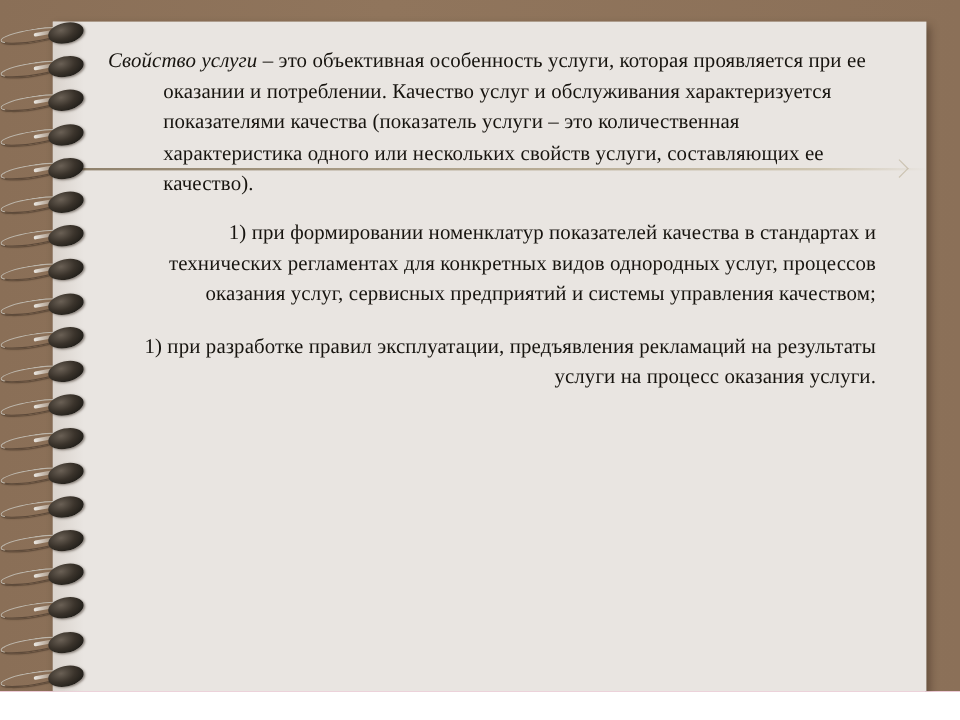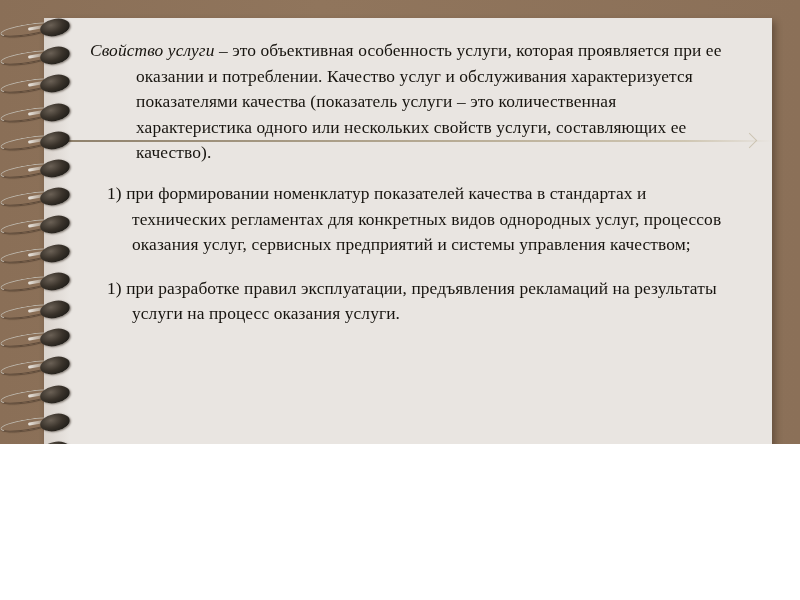--- a/index.html
+++ b/index.html
@@ -9,21 +9,21 @@
   body {
     width: 800px;
     height: 600px;
     overflow: hidden;
     font-family: "Liberation Serif", serif;
   }
 
   #slide {
     position: relative;
     width: 800px;
-    height: 444px;
+    height: 576px;
     background: #be185d;
     overflow: hidden;
   }
 
   
   #slide::before {
     content: "";
     position: absolute;
     inset: 0;
     background: linear-gradient(90deg, #8a6f57 0%, #90755c 40%, #8b7058 100%);
@@ -113,20 +113,21 @@
     text-align: left;
     letter-spacing: 0.1px;
   }
   .hang1 {            
     padding-left: 46px;
     text-indent: -46px;
   }
   .hang2 {            
     padding-left: 42px;
     text-indent: -25px;
+    text-align: right;
   }
   .flush {
     padding-left: 0;
     text-indent: 0;
   }
   .lead-italic {
     font-style: italic;
   }
   .gap-sm { height: 6px; }
   .gap-md { height: 9px; }

